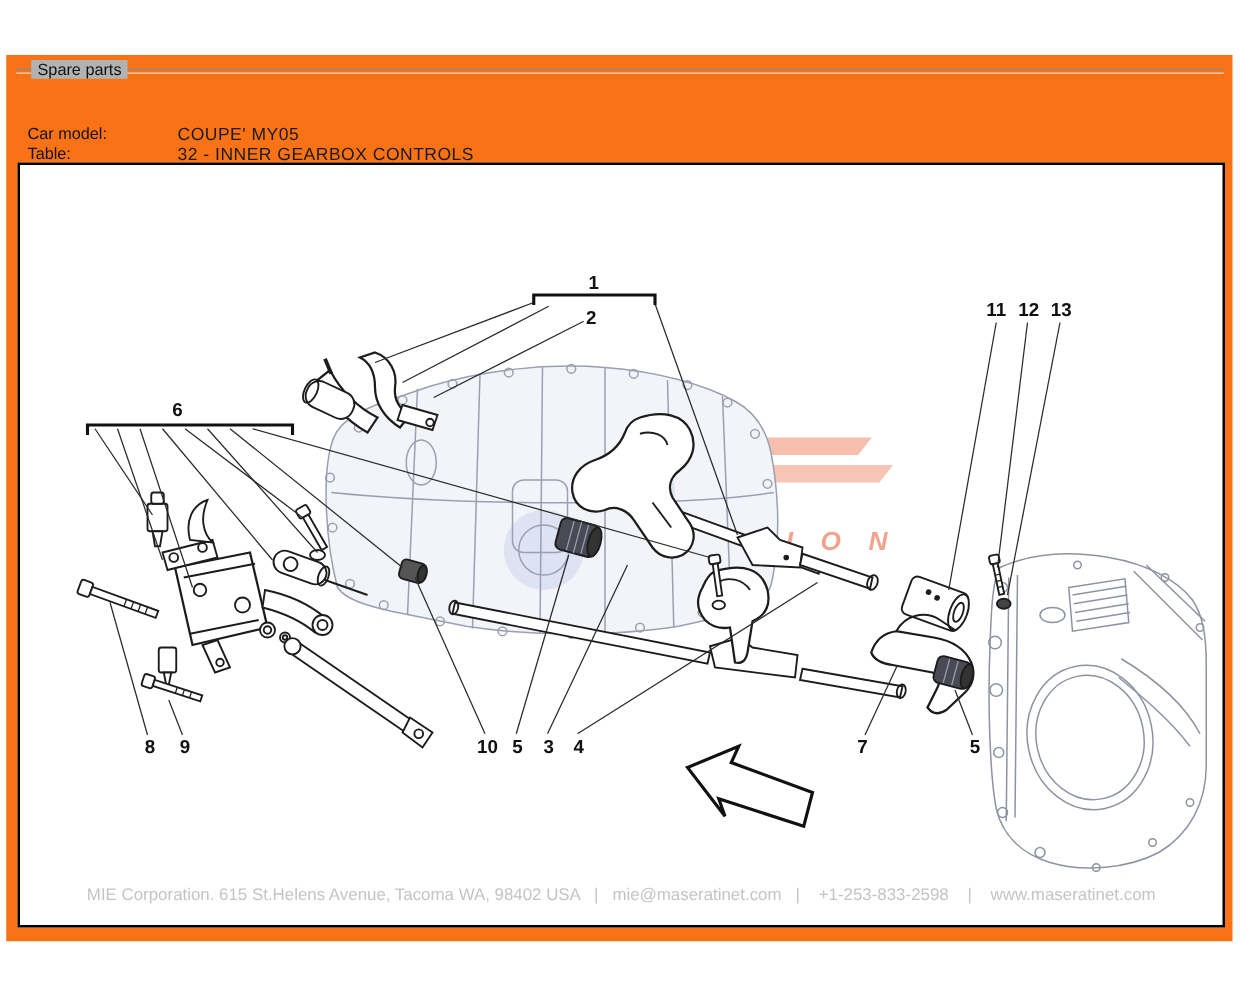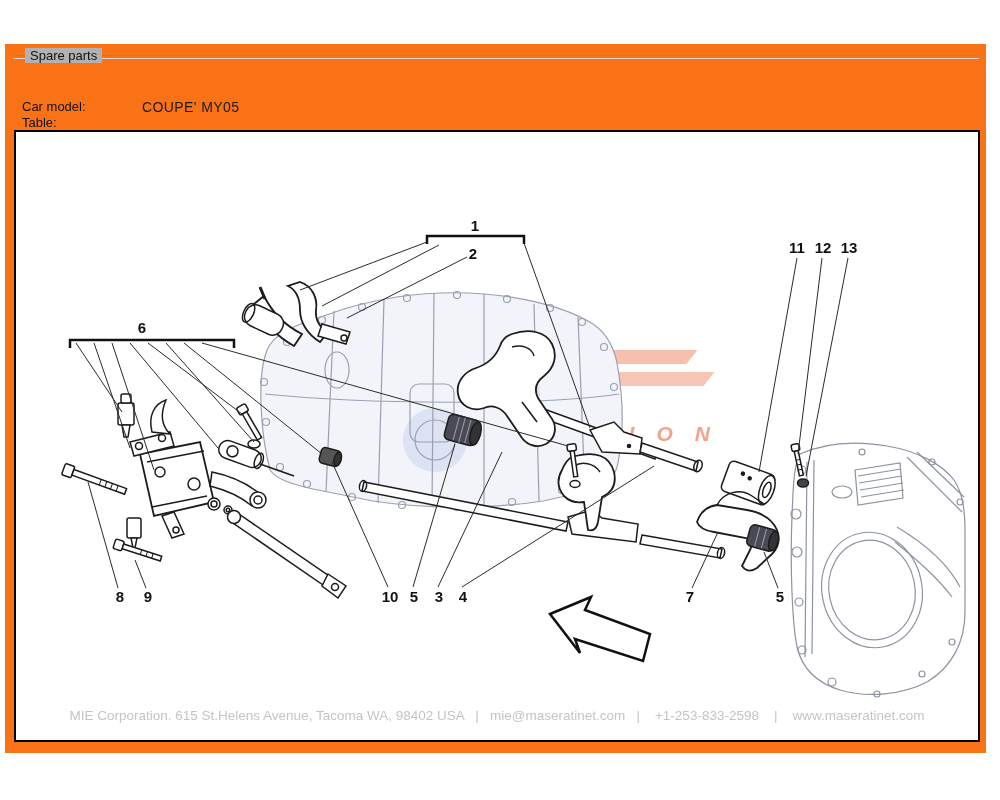--- a/index.html
+++ b/index.html
@@ -40,20 +40,21 @@
   <div class="panel">
     <div class="groupbox-line"></div>
     <span class="legend">Spare parts</span>
 
     <div class="field-row row1">
       <span class="flabel">Car model:</span>
       <span class="fvalue">COUPE' MY05</span>
     </div>
     <div class="field-row row2">
       <span class="flabel">Table:</span>
+      <span class="fvalue">32 - INNER GEARBOX CONTROLS</span>
     </div>
 
     <div class="canvas">
 
       <div class="wm-logo">MIE</div>
       <div class="wm-bar wm-bar1"></div>
       <div class="wm-bar wm-bar2"></div>
       <div class="wm-corp">CORPORATION</div>
 
       <svg class="dsvg" viewBox="14 130 962 608" xmlns="http://www.w3.org/2000/svg">

